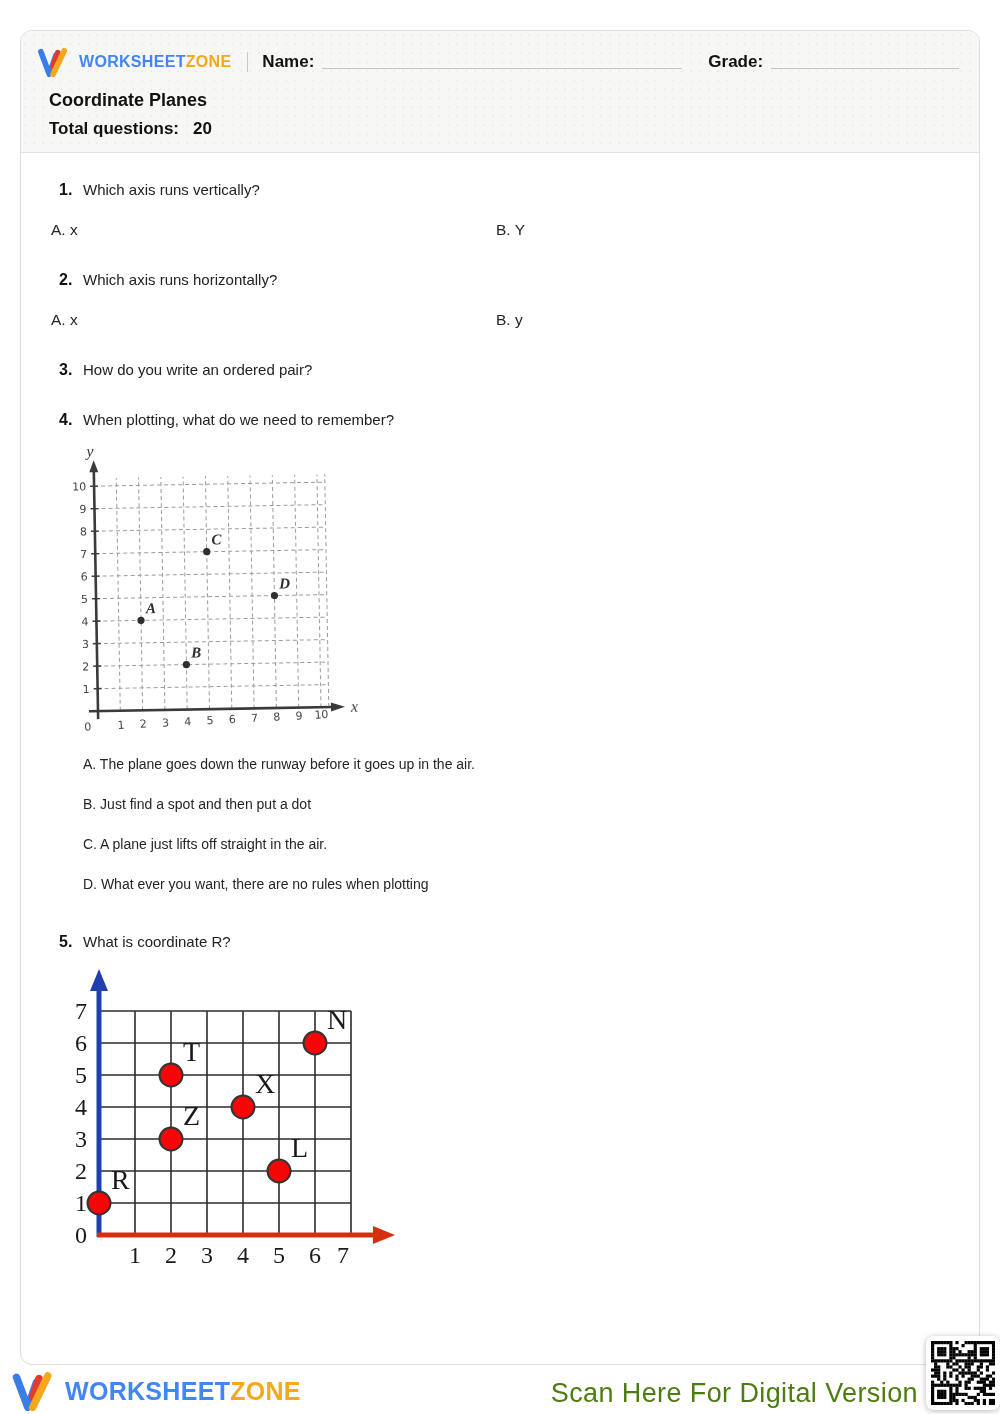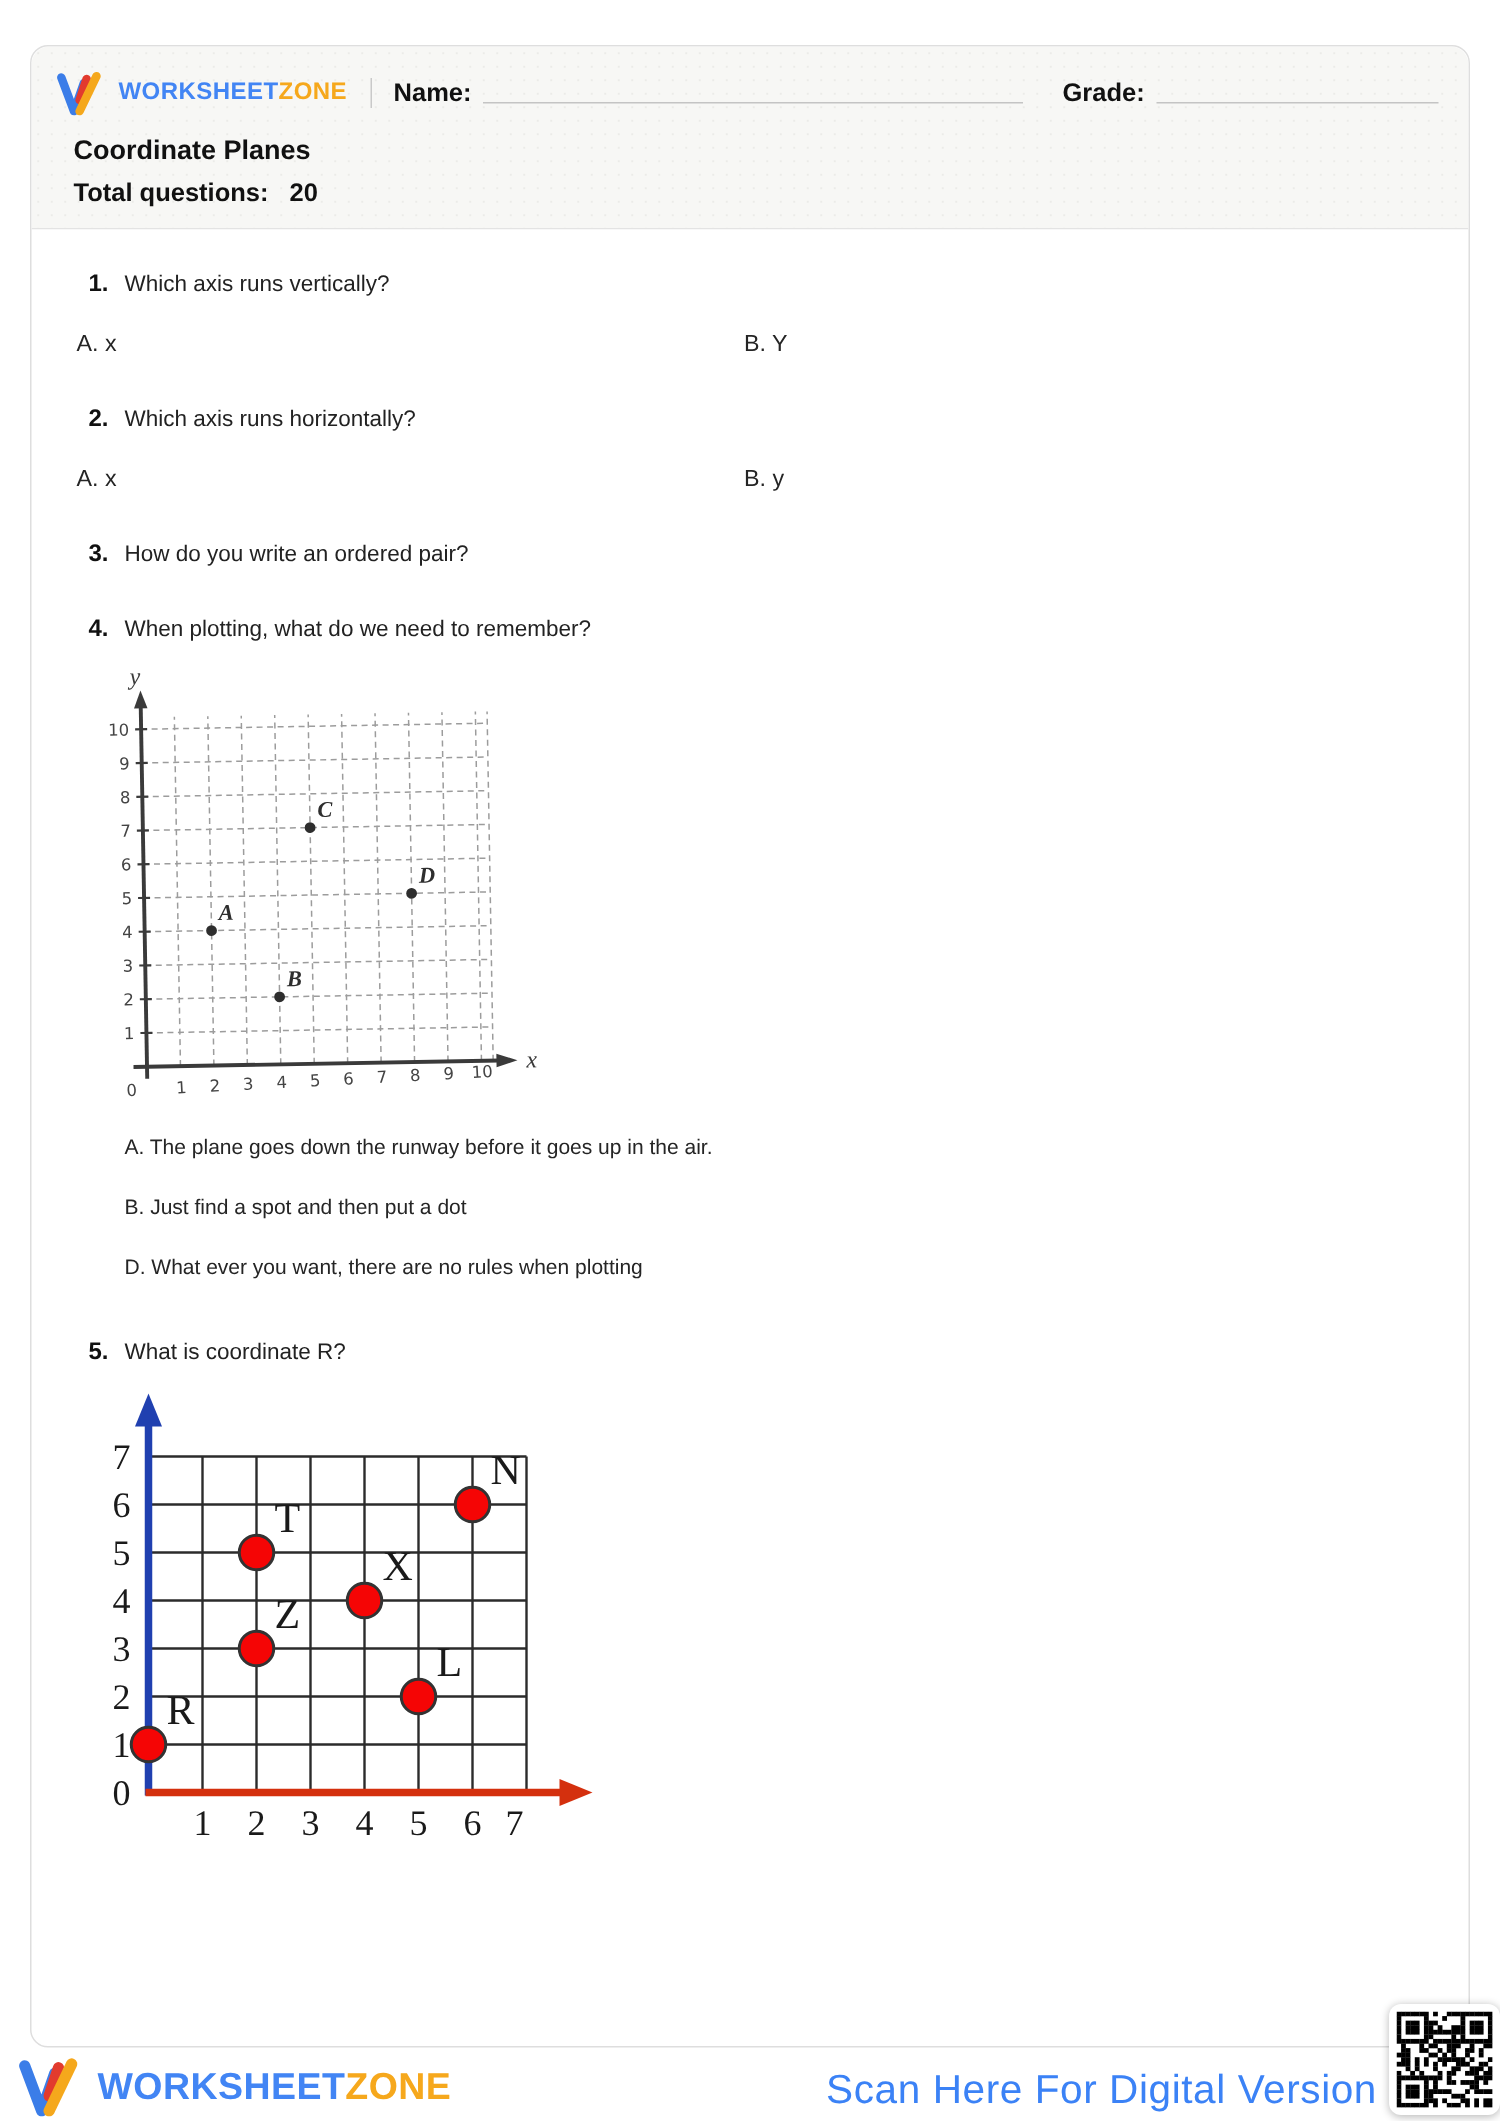--- a/index.html
+++ b/index.html
@@ -44,21 +44,21 @@
   .cols-4 .opt { width:222px; flex:0 0 222px; }
   .opt-block { margin-top:18px; padding-left:24px; font-size:14px; line-height:22px; color:#252525; }
   .opt-block.first { margin-top:12px; }
   .chart-wrap { display:block; }
   #chart1 { margin-top:14px; display:block; }
   #chart2 { margin-top:12px; display:block; }
   .footer-logo { position:absolute; left:12px; top:1371px; display:flex; align-items:center; }
   .footer-brand { font-size:25px; font-weight:800; letter-spacing:.3px; margin-left:9px; }
   .scan-text {
     position:absolute; right:82px; top:1378px; font-size:27px; font-weight:400;
-    color:#3b82f6; letter-spacing:.4px;
+    color:#4d7c0f; letter-spacing:.4px;
   }
   .qr-card {
     position:absolute; left:926px; top:1336px; width:74px; height:74px;
     background:#fff; border-radius:8px; box-shadow:0 1px 6px rgba(0,0,0,.28);
     padding:5px;
   }
 </style>
 </head>
 <body>
 
@@ -178,20 +178,21 @@
           <circle cx="126.2" cy="219" r="3.6" fill="#2e2e2e"></circle>
           <text x="131.2" y="212" font-family="Liberation Serif, serif" font-style="italic" font-weight="bold" font-size="15" fill="#2e2e2e">B</text>
           <circle cx="148.5" cy="106.5" r="3.6" fill="#2e2e2e"></circle>
           <text x="153.5" y="99.5" font-family="Liberation Serif, serif" font-style="italic" font-weight="bold" font-size="15" fill="#2e2e2e">C</text>
           <circle cx="215.4" cy="151.5" r="3.6" fill="#2e2e2e"></circle>
           <text x="220.4" y="144.5" font-family="Liberation Serif, serif" font-style="italic" font-weight="bold" font-size="15" fill="#2e2e2e">D</text>
         </g>
       </svg>
     <div class="opt-block first">A. The plane goes down the runway before it goes up in the air.</div>
     <div class="opt-block">B. Just find a spot and then put a dot</div>
+    <div class="opt-block">C. A plane just lifts off straight in the air.</div>
     <div class="opt-block">D. What ever you want, there are no rules when plotting</div>
 
     <div class="q gap-lg">
       <div class="q-num">5.</div>
       <div class="q-text">What is coordinate R?</div>
     </div>
     <svg id="chart2" class="chart-wrap" width="400" height="312">
         <g>
           <line x1="40" y1="270" x2="40" y2="46" stroke="#2b2b2b" stroke-width="1.6"></line>
           <line x1="76" y1="270" x2="76" y2="46" stroke="#2b2b2b" stroke-width="1.6"></line>

